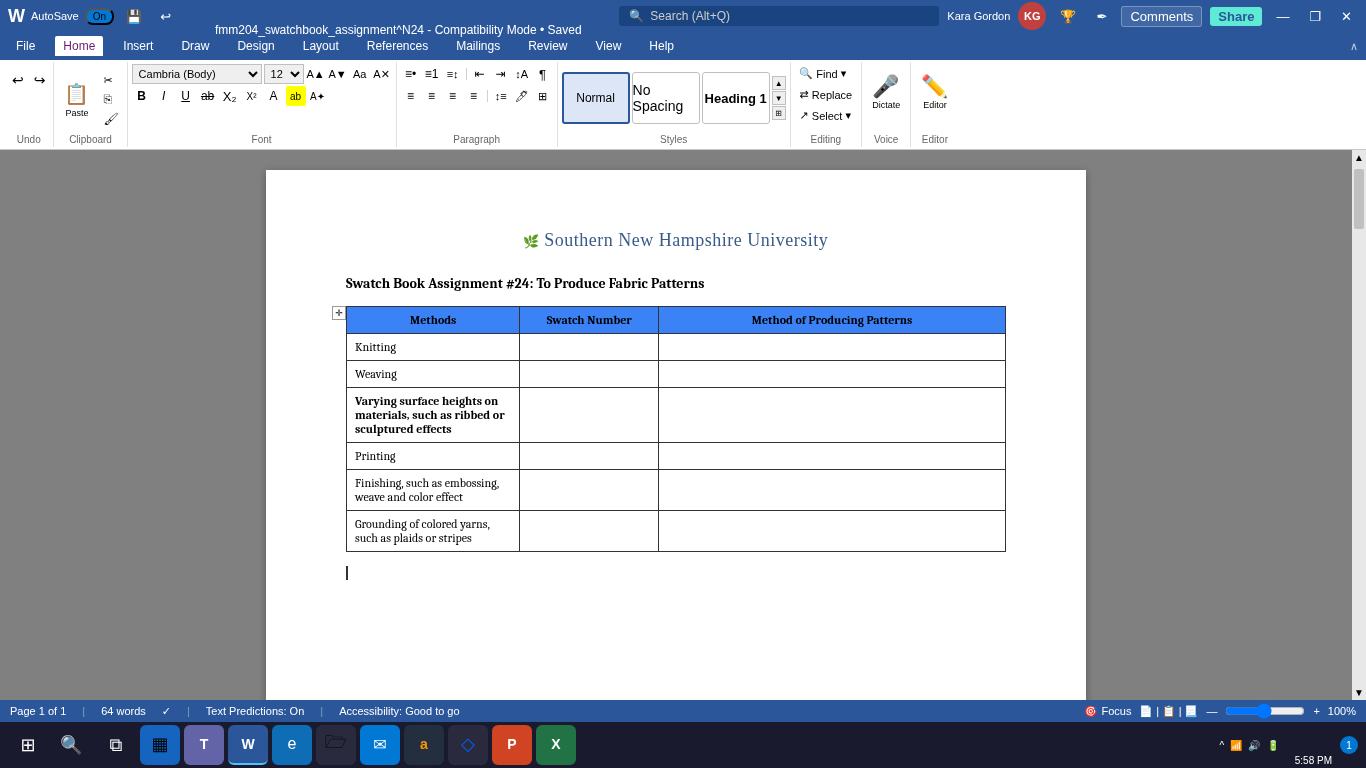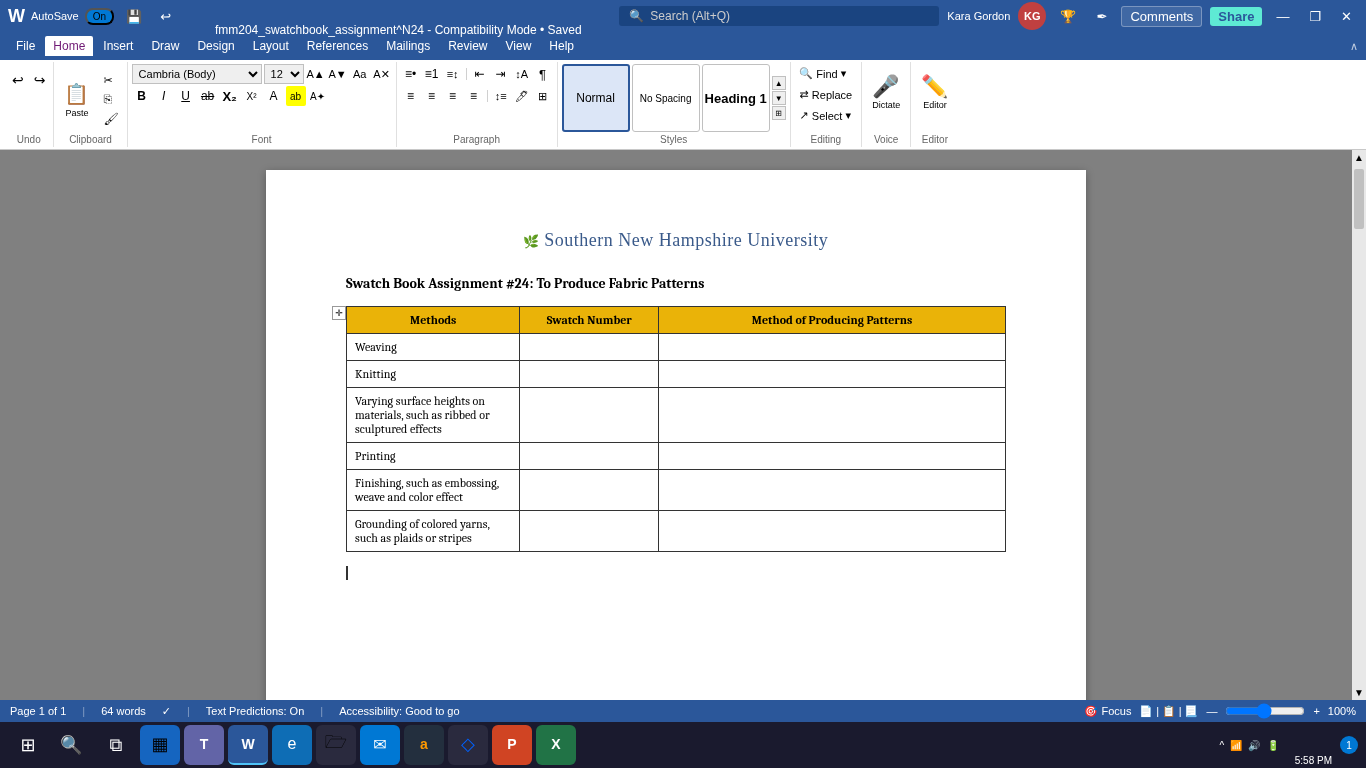--- a/index.html
+++ b/index.html
@@ -15,21 +15,21 @@
     .title-btn { background: none; border: none; color: white; cursor: pointer; font-size: 13px; padding: 2px 6px; }
     .word-icon { font-size: 18px; font-weight: bold; color: white; }
     .autosave-label { font-size: 11px; }
     .toggle-on { background: #0078d4; border-radius: 8px; padding: 1px 6px; font-size: 10px; }
     .search-bar-title {
       display: flex; align-items: center; background: #1a4480; border-radius: 3px;
       padding: 3px 10px; gap: 6px; font-size: 12px; color: #ccc; width: 320px;
     }
     #menu-bar {
       display: flex; align-items: center; background: #2b579a; color: white;
-      height: 28px; padding: 0 8px; gap: 2px;
+      height: 28px; padding: 0 8px; gap: 12px;
     }
     .menu-item {
       padding: 3px 8px; font-size: 12px; cursor: pointer; color: white; border-radius: 2px;
     }
     .menu-item.active { background: white; color: #701a75; border-radius: 2px 2px 0 0; }
 
     #ribbon-body {
       background: white; border-bottom: 1px solid #c8c8c8;
       display: flex; align-items: stretch; padding: 2px 4px; height: 90px;
     }
@@ -69,21 +69,21 @@
     .format-btn.bold { font-weight: bold; }
     .format-btn.italic { font-style: italic; }
     .format-btn.underline { text-decoration: underline; }
 
     
     .styles-panel {
       display: flex; align-items: center; gap: 2px; height: 68px;
     }
     .style-box {
       display: flex; align-items: center; justify-content: center;
-      width: 68px; height: 68px; border: 1px solid #c0c0c0; border-radius: 3px;
+      width: 68px; height: 52px; border: 1px solid #c0c0c0; border-radius: 3px;
       cursor: pointer; font-size: 12px; background: white;
     }
     .style-box.active { border: 2px solid #2b579a; background: #dce6f7; }
     .style-scroll { display: flex; flex-direction: column; gap: 1px; }
     .style-scroll-btn { width: 14px; height: 14px; border: 1px solid #c0c0c0; cursor: pointer; display: flex; align-items: center; justify-content: center; font-size: 8px; }
 
     
     .editing-group { display: flex; flex-direction: column; gap: 2px; }
     .editing-btn { display: flex; align-items: center; gap: 3px; padding: 2px 4px; border: 1px solid transparent; border-radius: 2px; cursor: pointer; background: none; font-size: 11px; }
 
@@ -101,21 +101,21 @@
     .doc-university-logo {
       text-align: center; margin-bottom: 24px; font-family: Georgia, serif;
       font-size: 18px; color: #3a5a8a; letter-spacing: 0.5px;
     }
     .doc-title {
       font-size: 14px; font-weight: bold; margin-bottom: 14px;
       font-family: 'Cambria', Georgia, serif;
     }
     .doc-body { font-size: 12px; font-family: 'Cambria', Georgia, serif; margin-bottom: 16px; }
     .doc-table { width: 100%; border-collapse: collapse; font-size: 12px; font-family: 'Cambria', Georgia, serif; }
-    .doc-table th { border: 1px solid #333; padding: 6px 8px; text-align: center; font-weight: bold; background: #eab308; }
+    .doc-table th { border: 1px solid #333; padding: 6px 8px; text-align: center; font-weight: bold; background: #3b82f6; }
     .doc-table td { border: 1px solid #333; padding: 6px 8px; vertical-align: top; }
     .table-move-handle {
       position: absolute; left: -14px; top: 0; width: 14px; height: 14px;
       background: white; border: 1px solid #999; display: flex; align-items: center;
       justify-content: center; font-size: 9px; cursor: move;
     }
     .table-wrapper { position: relative; }
 
     
     #vert-scroll { width: 14px; background: #e8e8e8; display: flex; flex-direction: column; }
@@ -253,21 +253,21 @@
         <button class="format-btn" style="font-size:11px;">A▲</button>
         <button class="format-btn" style="font-size:11px;">A▼</button>
         <button class="format-btn" style="font-size:11px;">Aa</button>
         <button class="format-btn" style="font-size:11px;">A✕</button>
       </div>
       <div class="font-row">
         <button class="format-btn bold">B</button>
         <button class="format-btn italic">I</button>
         <button class="format-btn underline">U</button>
         <button class="format-btn" style="text-decoration:line-through;">ab</button>
-        <button class="format-btn" style="font-size:13px;font-weight:bold;">X₂</button>
+        <button class="format-btn" style="font-size:13px;">X₂</button>
         <button class="format-btn" style="font-size:10px;">X²</button>
         <button class="format-btn">A<span style="display:block;height:3px;background:#ff0000;margin-top:1px;"></span></button>
         <button class="format-btn" style="background:#ffff00;font-size:10px;">ab</button>
         <button class="format-btn" style="font-size:10px;">A✦</button>
       </div>
     </div>
     <div class="ribbon-group-label">Font</div>
   </div>
 
   <div class="ribbon-group">
@@ -295,21 +295,21 @@
     </div>
     <div class="ribbon-group-label">Paragraph</div>
   </div>
 
   <div class="ribbon-group">
     <div class="styles-panel">
       <div class="style-box active">
         <span>Normal</span>
       </div>
       <div class="style-box">
-        <span style="font-size:10px;text-align:right;">No Spacing</span>
+        <span style="font-size:14px;">No Spacing</span>
       </div>
       <div class="style-box">
         <span style="font-weight:bold;font-size:13px;">Heading 1</span>
       </div>
       <div class="style-scroll">
         <button class="style-scroll-btn">▲</button>
         <button class="style-scroll-btn">▼</button>
         <button class="style-scroll-btn">⊞</button>
       </div>
     </div>
@@ -372,31 +372,31 @@
         <table class="doc-table">
           <thead>
             <tr>
               <th>Methods</th>
               <th>Swatch Number</th>
               <th>Method of Producing Patterns</th>
             </tr>
           </thead>
           <tbody id="table-body">
           <tr>
+                <td style="width: 25%;">Knitting</td>
+                <td style="width: 20%;"></td>
+                <td style="width: 50%;"></td>
+              </tr>
+              <tr>
                 <td style="width: 25%;">Weaving</td>
                 <td style="width: 20%;"></td>
                 <td style="width: 50%;"></td>
               </tr>
               <tr>
-                <td style="width: 25%;">Knitting</td>
-                <td style="width: 20%;"></td>
-                <td style="width: 50%;"></td>
-              </tr>
-              <tr>
-                <td style="width: 25%;">Varying surface heights on materials, such as ribbed or sculptured effects</td>
+                <td style="width: 25%; font-weight: bold;">Varying surface heights on materials, such as ribbed or sculptured effects</td>
                 <td style="width: 20%;"></td>
                 <td style="width: 50%;"></td>
               </tr>
               <tr>
                 <td style="width: 25%;">Printing</td>
                 <td style="width: 20%;"></td>
                 <td style="width: 50%;"></td>
               </tr>
               <tr>
                 <td style="width: 25%;">Finishing, such as embossing, weave and color effect</td>

